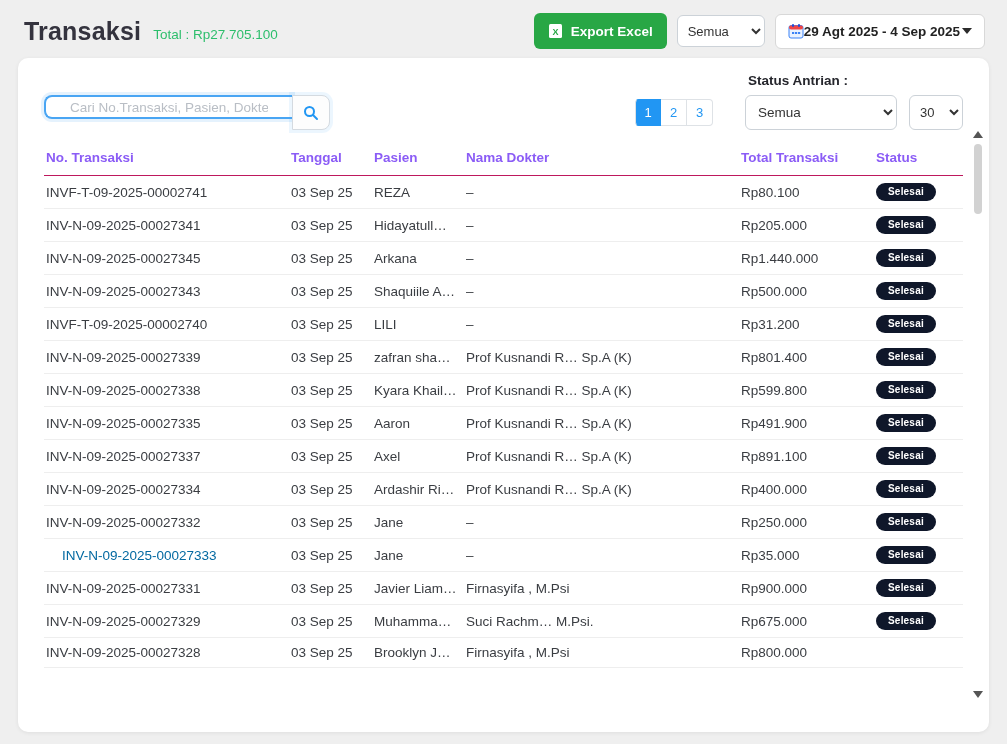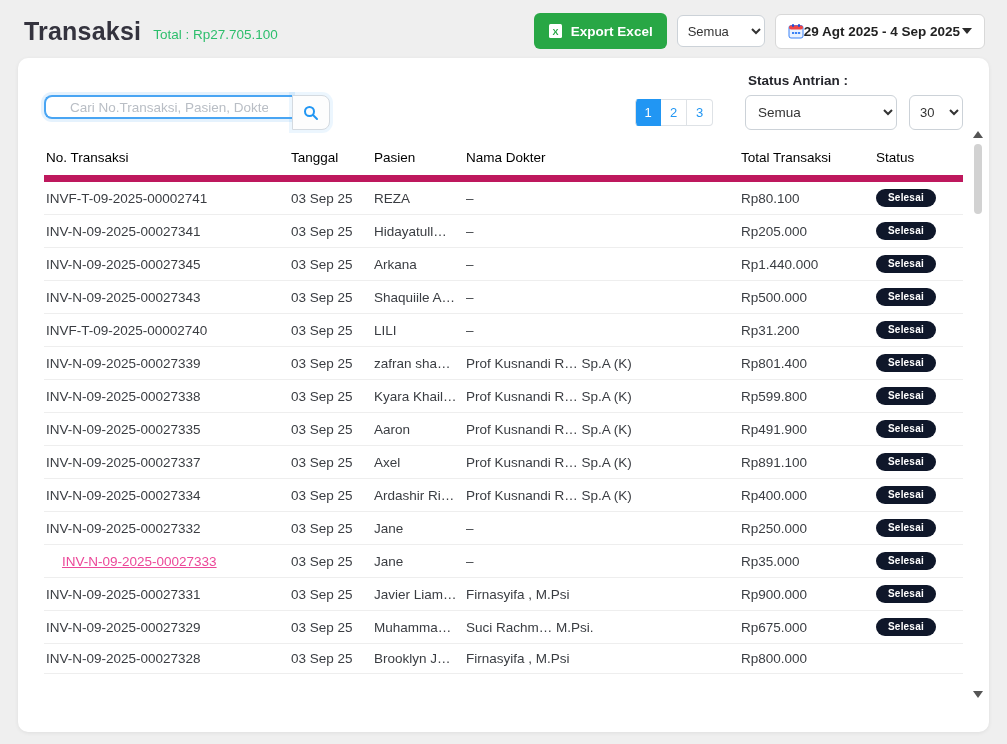--- a/index.html
+++ b/index.html
@@ -94,32 +94,32 @@
   .page-item.active { background:#2196f3; border-color:#2196f3; color:#fff; }
   .status-select { width:152px; height:35px; margin-right:12px; padding:0 8px; font-size:13.5px; }
   .size-select { width:54px; height:35px; }
   
   table {
     width:calc(100% - 52px);
     margin:3px 26px 0;
     border-collapse:collapse; table-layout:fixed;
   }
   th {
-    text-align:left; font-size:13.5px; font-weight:400; color:#000000;
+    text-align:left; font-size:13.5px; font-weight:700; color:#8b5cf6;
     padding:9px 8px 10px 2px;
-    border-bottom:7px solid #be185d;
+    border-bottom:1px solid #be185d;
     white-space:nowrap; overflow:hidden;
   }
   td {
     font-size:13.5px; color:#3a3d42;
     padding:7px 8px 7px 2px;
     border-bottom:1px solid #eeeeee;
     white-space:nowrap; overflow:hidden;
   }
-  tr.child td.cell-no { color:#ec4899; padding-left:18px;text-decoration:underline; }
+  tr.child td.cell-no { color:#0369a1; padding-left:18px; }
   .badge {
     display:inline-block;
     background:#0f172a; color:#fff;
     font-size:10px; font-weight:700; letter-spacing:.2px;
     padding:3px 12px 4px; border-radius:12px;
   }
   
   .scrollbar {
     position:absolute; right:5px; top:73px; bottom:34px; width:12px;
     display:flex; flex-direction:column; align-items:center;

